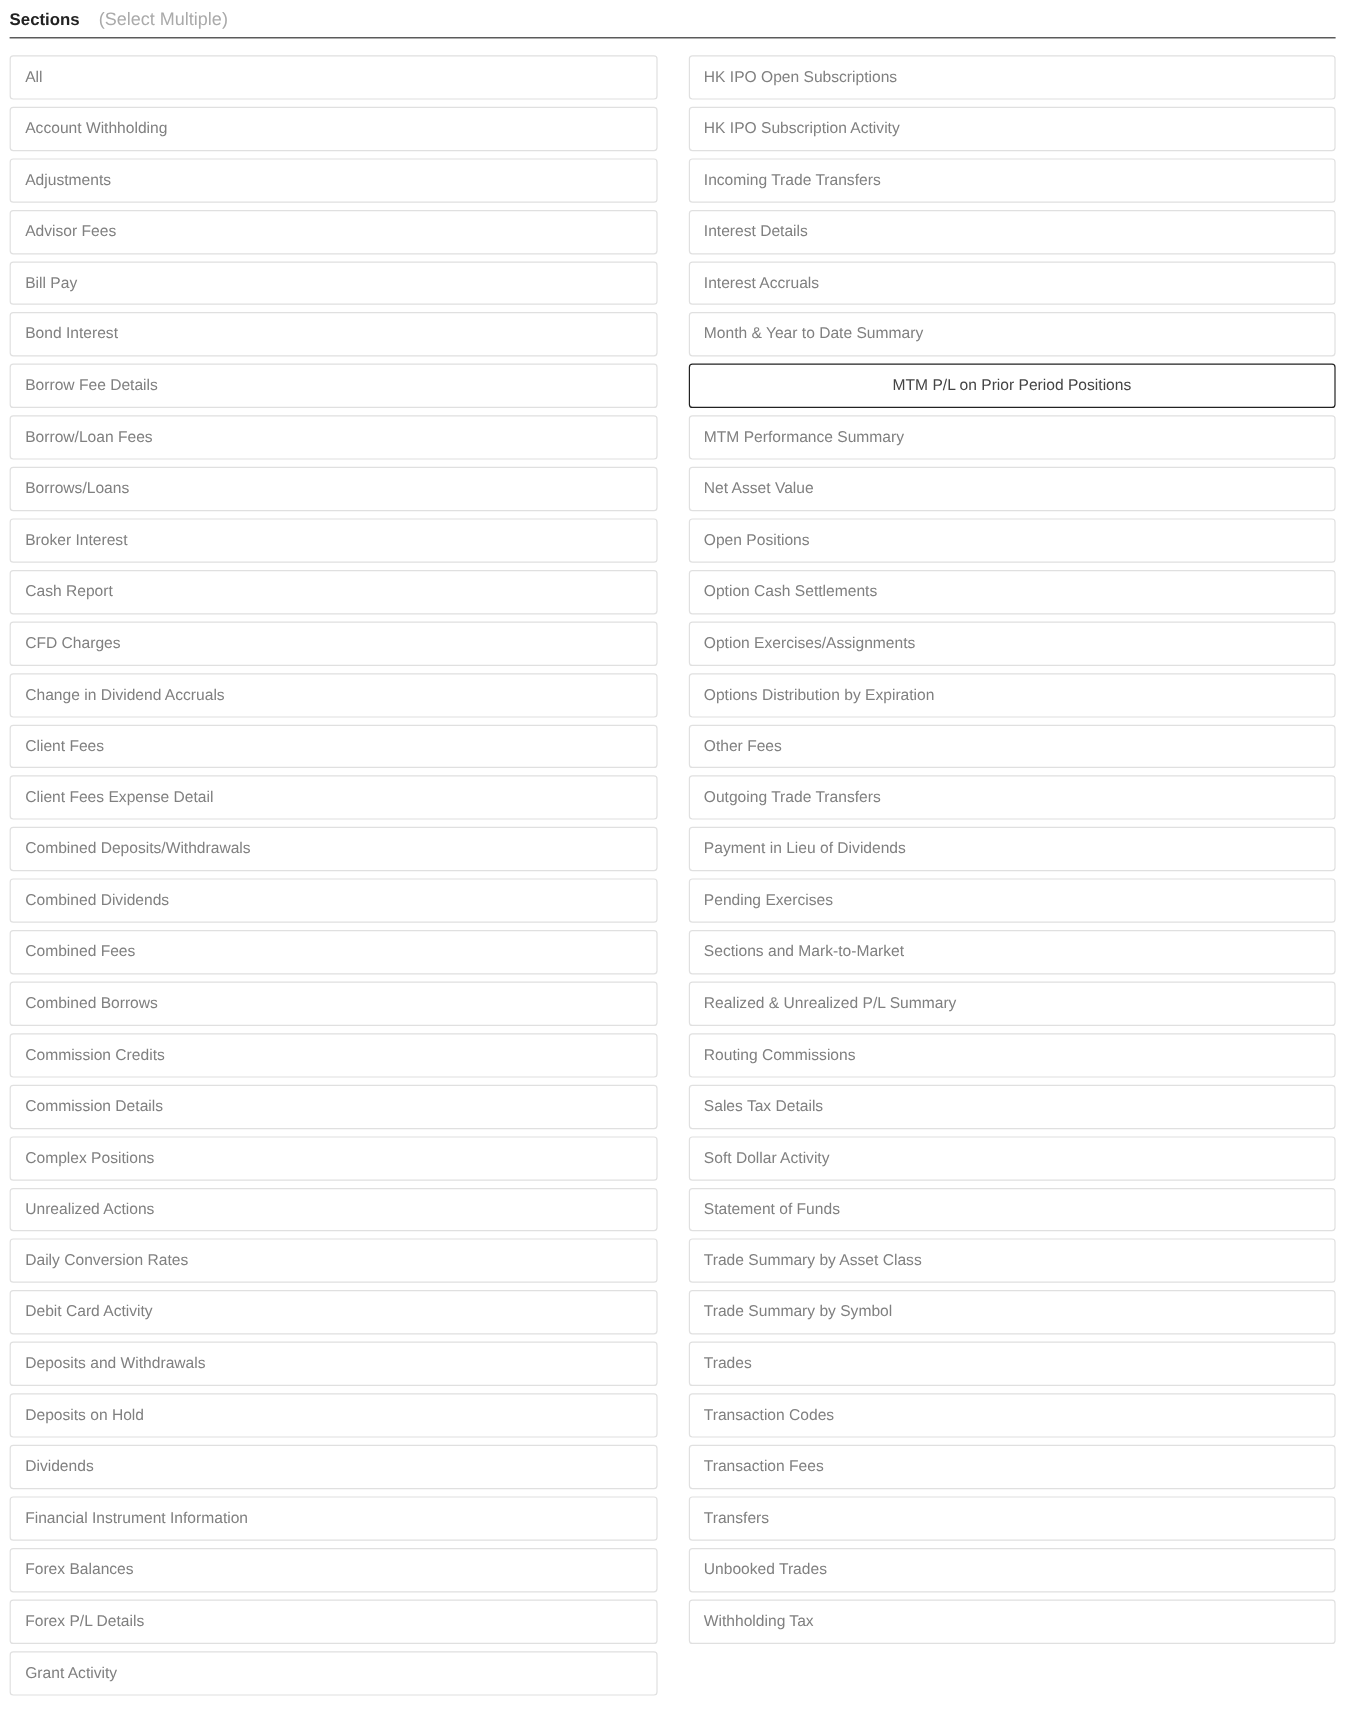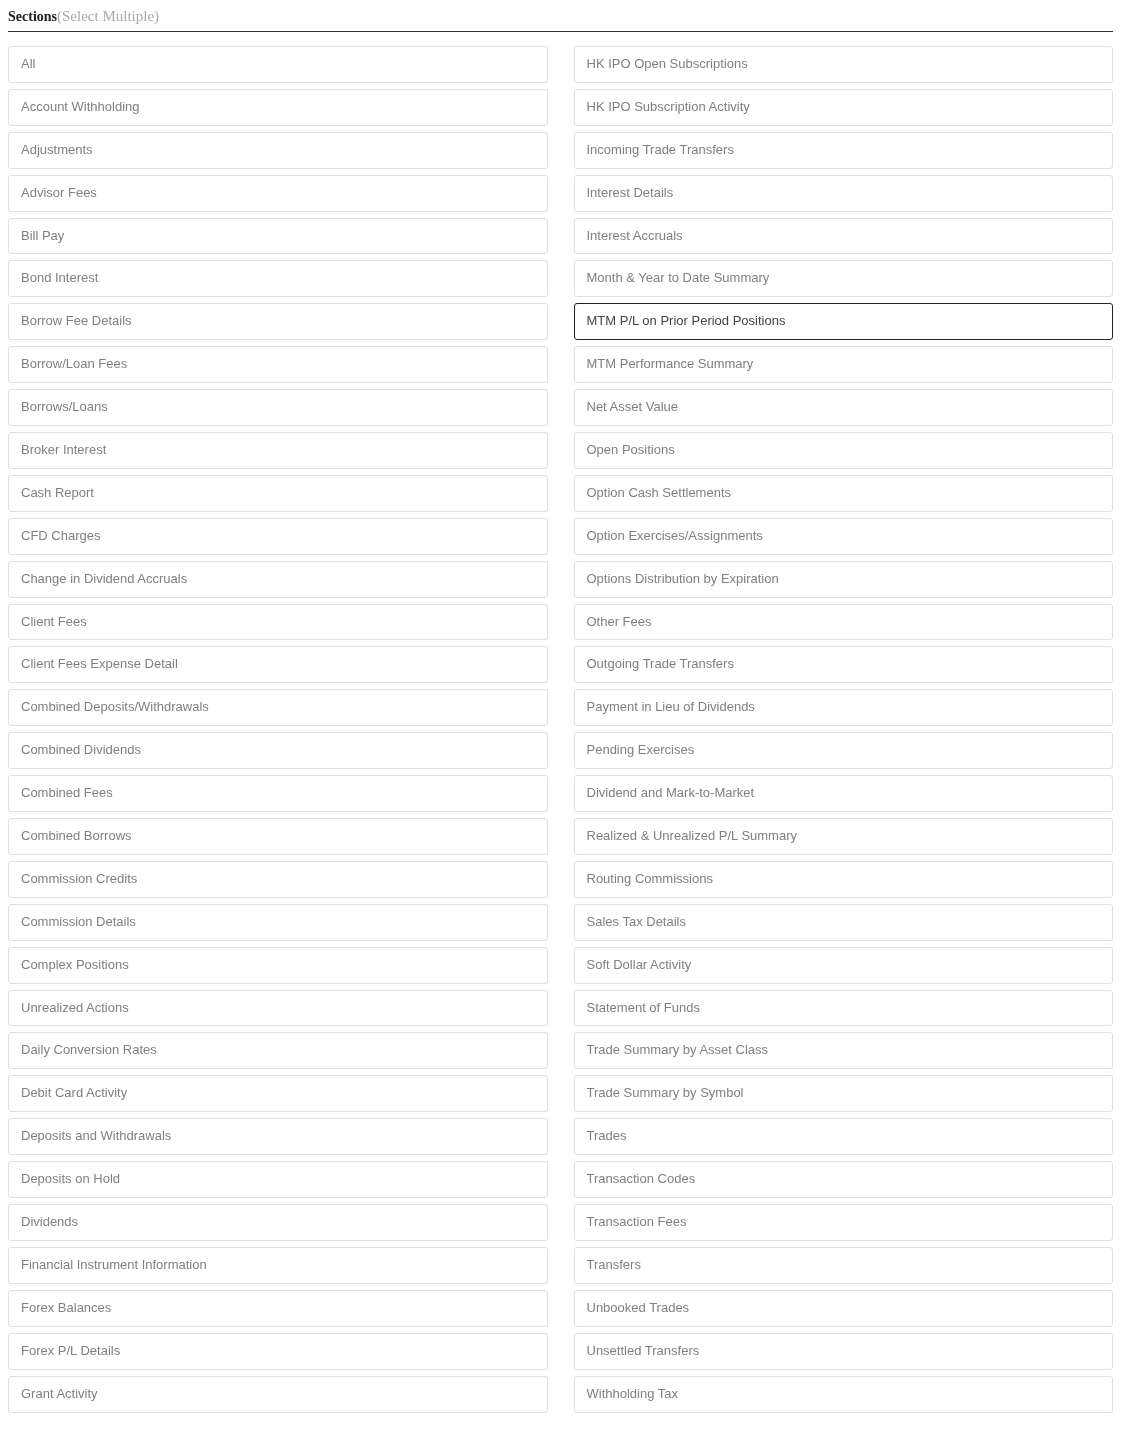--- a/index.html
+++ b/index.html
@@ -9,25 +9,24 @@
     }
     body {
       font-family: -apple-system, BlinkMacSystemFont, 'Segoe UI', Helvetica, Arial, sans-serif;
       background: #ffffff;
       padding: 8px;
       width: 1121px;
     }
     .header {
       display: flex;
       align-items: baseline;
-      gap: 0;
+      gap: 16px;
       padding-bottom: 6px;
       border-bottom: 1px solid #333;
       margin-bottom: 14px;
-      font-family: Liberation Serif, serif;
     }
     .header-title {
       font-size: 14px;
       font-weight: 700;
       color: #222;
     }
     .header-hint {
       font-size: 15px;
       color: #aaa;
       font-weight: 400;
@@ -48,20 +47,21 @@
       padding: 9px 12px;
       font-size: 13px;
       color: #808080;
       cursor: pointer;
       background: #ffffff;
       line-height: 1.3;
     }
     .option.selected {
       border: 1px solid #222;
       color: #444;
+      text-align: center;
     }
   </style>
 </head>
 <body>
 
 <div class="header">
   <span class="header-title">Sections</span>
   <span class="header-hint">(Select Multiple)</span>
 </div>
 
@@ -111,29 +111,28 @@
       <div class="option">MTM Performance Summary</div>
       <div class="option">Net Asset Value</div>
       <div class="option">Open Positions</div>
       <div class="option">Option Cash Settlements</div>
       <div class="option">Option Exercises/Assignments</div>
       <div class="option">Options Distribution by Expiration</div>
       <div class="option">Other Fees</div>
       <div class="option">Outgoing Trade Transfers</div>
       <div class="option">Payment in Lieu of Dividends</div>
       <div class="option">Pending Exercises</div>
-      <div class="option">Dividend and Mark-to-Market</div>
+      <div class="option">Sections and Mark-to-Market</div>
       <div class="option">Realized &amp; Unrealized P/L Summary</div>
       <div class="option">Routing Commissions</div>
       <div class="option">Sales Tax Details</div>
       <div class="option">Soft Dollar Activity</div>
       <div class="option">Statement of Funds</div>
       <div class="option">Trade Summary by Asset Class</div>
       <div class="option">Trade Summary by Symbol</div>
       <div class="option">Trades</div>
       <div class="option">Transaction Codes</div>
       <div class="option">Transaction Fees</div>
       <div class="option">Transfers</div>
       <div class="option">Unbooked Trades</div>
-      <div class="option">Unsettled Transfers</div>
       <div class="option">Withholding Tax</div>
     </div>
 </div>
 
 </body></html>

